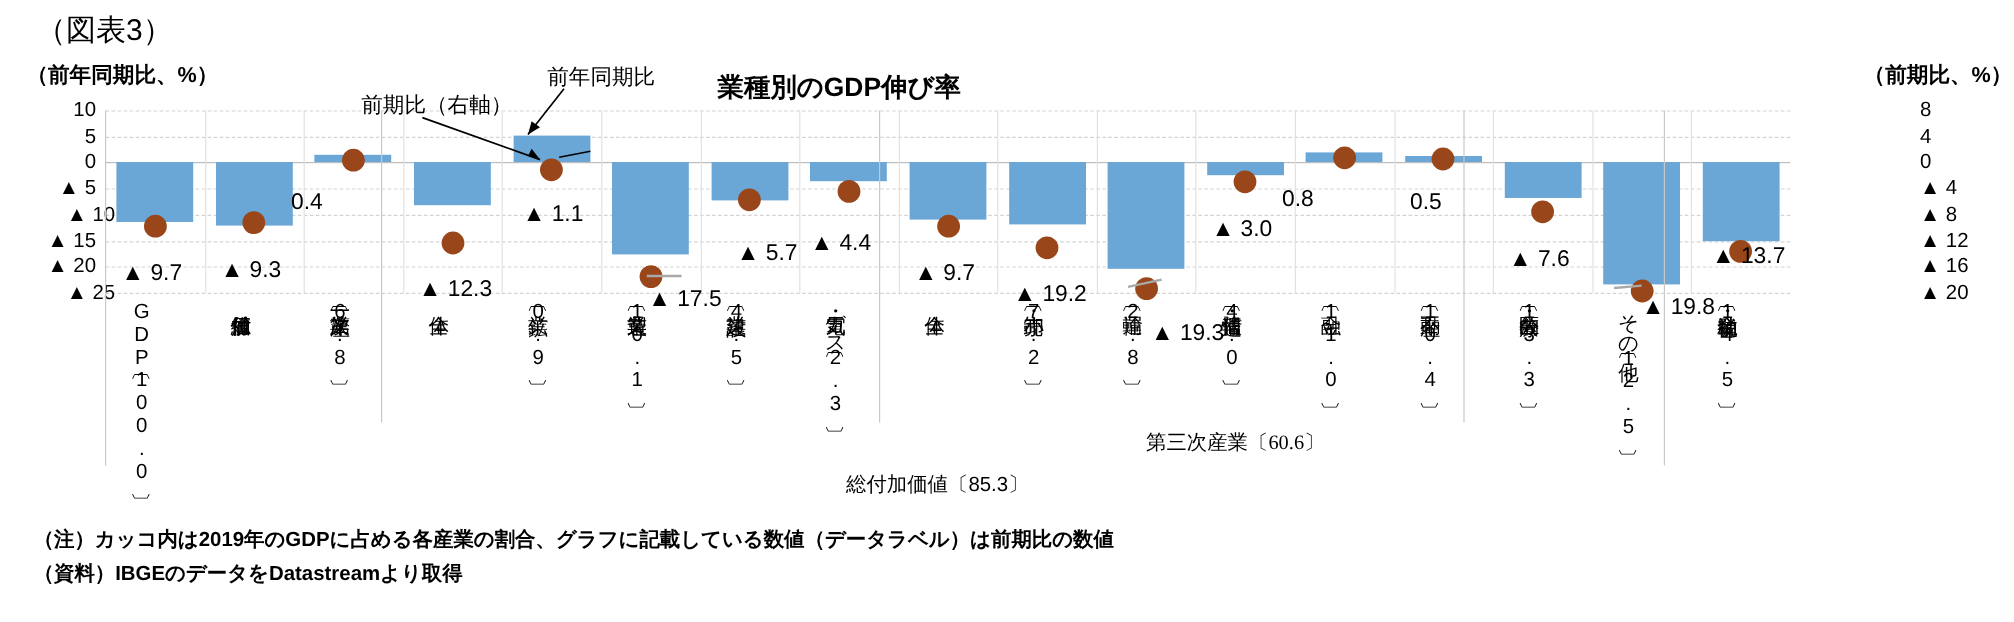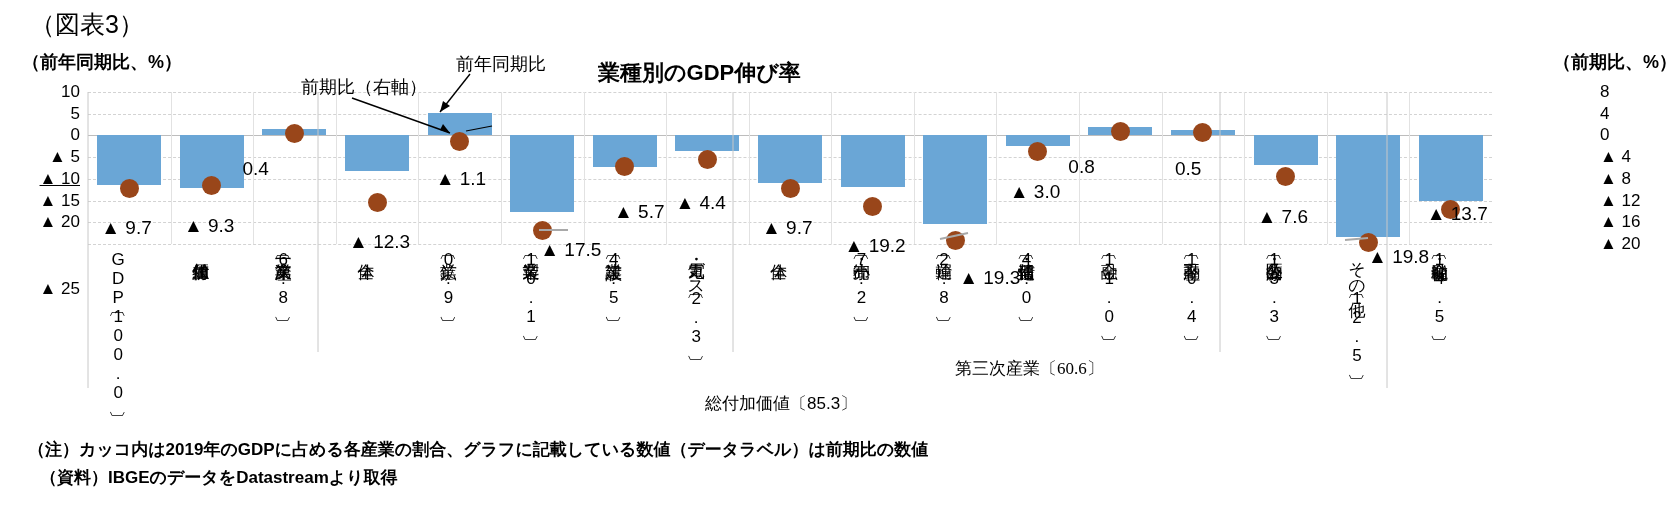--- a/index.html
+++ b/index.html
@@ -96,24 +96,24 @@
       <div class="vsep" style="left: 1156.24px;"></div>
       <div class="vsep" style="left: 1238.82px;"></div>
       <div class="vsep" style="left: 1321.41px;"></div>
     </div>
 
   <div id="ticks-left">
       <div class="tick left" style="left: 0px; width: 80px; top: 83px;">10</div>
       <div class="tick left" style="left: 0px; width: 80px; top: 104.714px;">5</div>
       <div class="tick left" style="left: 0px; width: 80px; top: 126.429px;">0</div>
       <div class="tick left" style="left: 0px; width: 80px; top: 148.143px;">▲ 5</div>
-      <div class="tick left" style="left: 0px; width: 80px; top: 169.857px; text-decoration: underline;">▲ 10</div>
+      <div class="tick left" style="left: 16px; width: 80px; top: 169.857px;">▲ 10</div>
       <div class="tick left" style="left: 0px; width: 80px; top: 191.571px;">▲ 15</div>
       <div class="tick left" style="left: 0px; width: 80px; top: 213.286px;">▲ 20</div>
-      <div class="tick left" style="left: 0px; width: 80px; top: 235px; margin-top: 45px;">▲ 25</div>
+      <div class="tick left" style="left: 16px; width: 80px; top: 235px;">▲ 25</div>
     </div>
   <div id="ticks-right">
       <div class="tick right" style="left: 1600px; top: 83px;">8</div>
       <div class="tick right" style="left: 1600px; top: 104.714px;">4</div>
       <div class="tick right" style="left: 1600px; top: 126.429px;">0</div>
       <div class="tick right" style="left: 1600px; top: 148.143px;">▲ 4</div>
       <div class="tick right" style="left: 1600px; top: 169.857px;">▲ 8</div>
       <div class="tick right" style="left: 1600px; top: 191.571px;">▲ 12</div>
       <div class="tick right" style="left: 1600px; top: 213.286px;">▲ 16</div>
       <div class="tick right" style="left: 1600px; top: 235px;">▲ 20</div>
@@ -195,21 +195,21 @@
       <div class="catlab" style="left: 1430.71px;"><span>税・補助金</span><span class="l2">〔14.5〕</span></div>
     </div>
 
   <div class="grouplab" style="left:955px;top:357px;font-family:Liberation Serif, serif;">第三次産業〔60.6〕</div>
   <div class="grouplab" style="left:705px;top:392px;">総付加価値〔85.3〕</div>
 
   <div class="annot" style="left:301px;top:75px;">前期比（右軸）</div>
   <div class="annot" style="left:456px;top:52px;">前年同期比</div>
 
   <div class="foot" style="left:28px;top:438px;">（注）カッコ内は2019年のGDPに占める各産業の割合、グラフに記載している数値（データラベル）は前期比の数値</div>
-  <div class="foot" style="left:28px;top:466px;margin-left:12px;">（資料）IBGEのデータをDatastreamより取得</div>
+  <div class="foot" style="left:28px;top:466px;">（資料）IBGEのデータをDatastreamより取得</div>
 
   <svg class="overlay">
 
     <line x1="352" y1="98" x2="450" y2="133" stroke="#000" stroke-width="1.4"></line>
     <polygon points="450,133 440,130 443,124" fill="#000"></polygon>
     <line x1="466" y1="131" x2="492" y2="126" stroke="#000" stroke-width="1.2"></line>
 
     <line x1="470" y1="74" x2="440" y2="112" stroke="#000" stroke-width="1.4"></line>
     <polygon points="440,112 443,101 450,106" fill="#000"></polygon>
 

